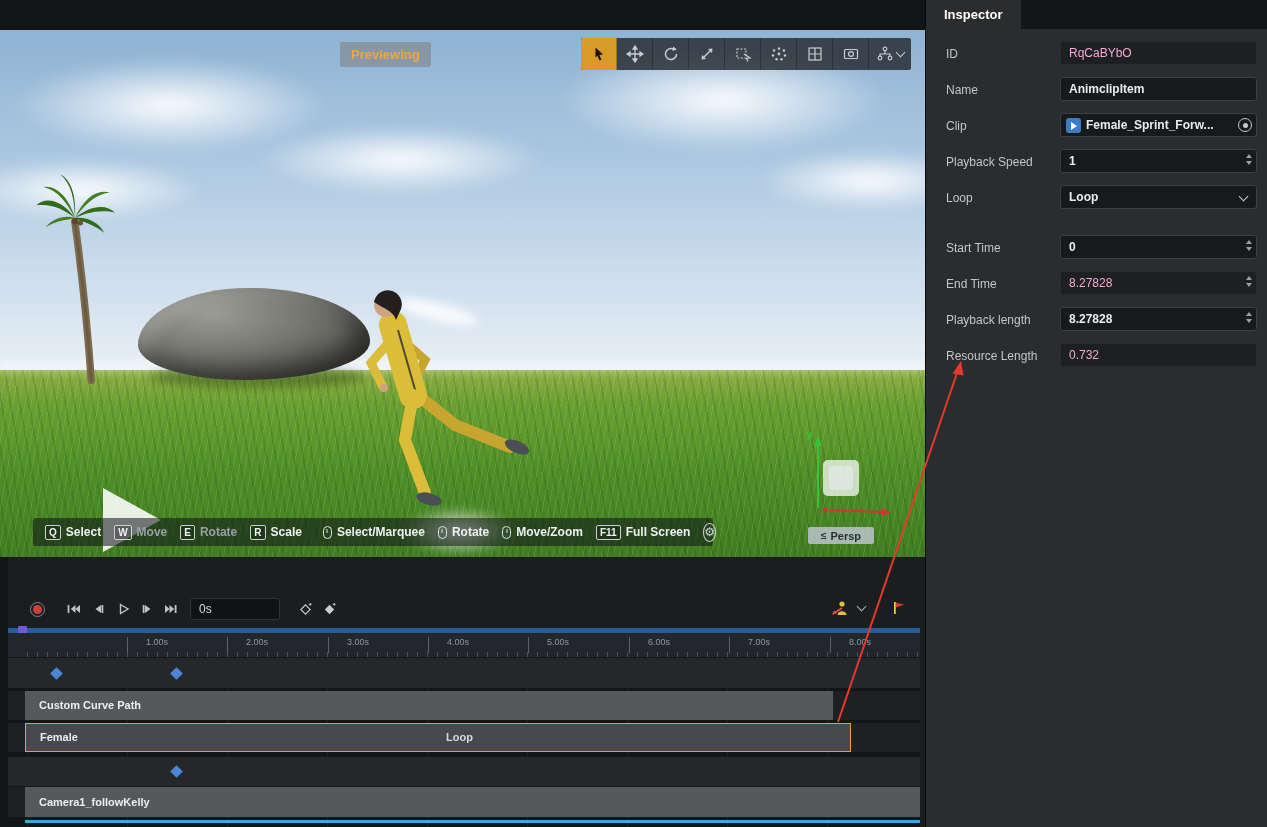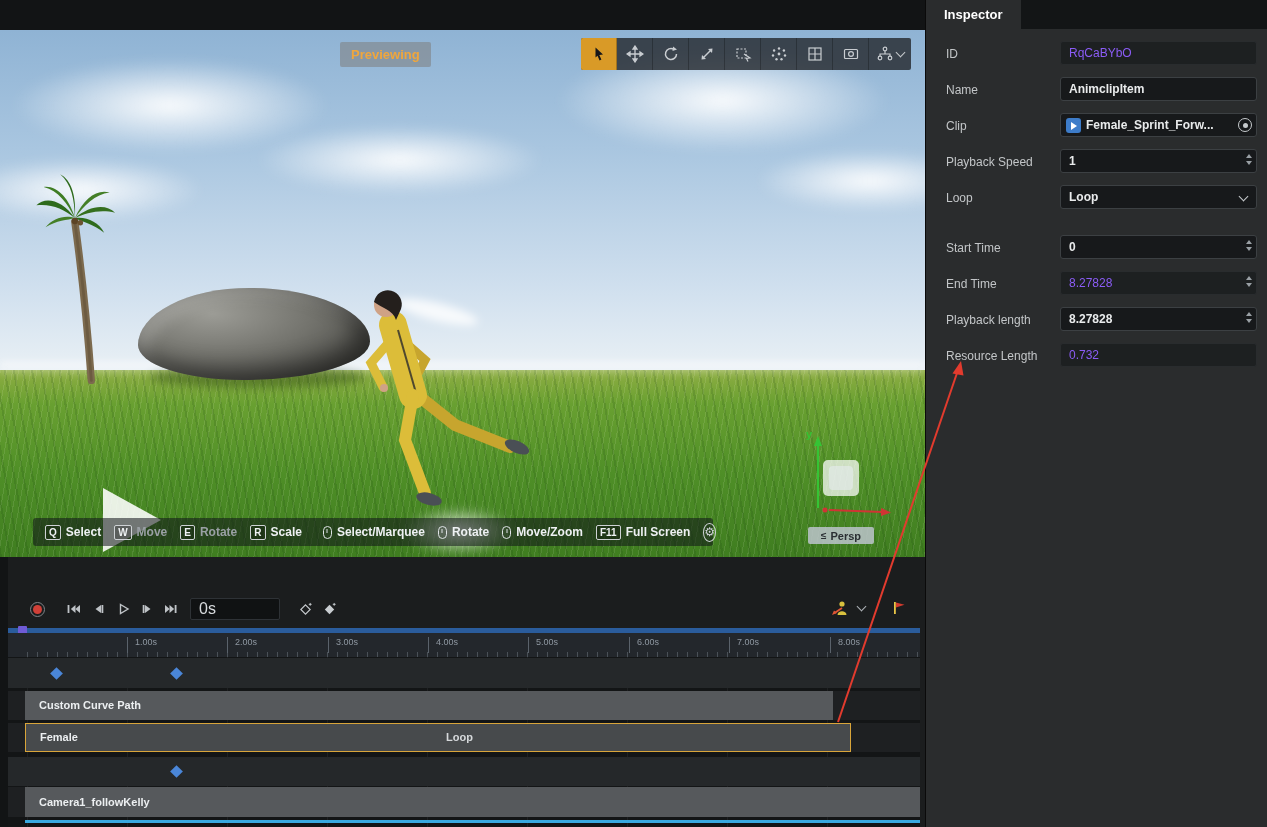--- a/index.html
+++ b/index.html
@@ -75,30 +75,30 @@
   .persp .picon{font-size:10px;font-weight:bold}
 
   
   .timeline{position:absolute;left:0;top:557px;width:925px;height:270px;background:#1b1d1e}
   .tl-leftstrip{position:absolute;left:0;top:0;width:8px;height:270px;background:#121415}
   .tl-controls{position:absolute;left:0;top:33px;right:0;height:38px}
   .tctl{position:absolute;top:10px;width:22px;height:18px;display:flex;align-items:center;justify-content:center;cursor:pointer}
   .rec{width:15px;height:15px;border:1px solid #7e8489;border-radius:50%;position:relative}
   .rec::after{content:'';position:absolute;left:50%;top:50%;width:9px;height:9px;margin:-4.5px;background:#d04038;border-radius:50%}
   .timefield{position:absolute;left:190px;top:8px;width:90px;height:22px;background:#101213;border:1px solid #2e3236;
-    border-radius:2px;color:#d8dbde;font-size:16px;line-height:20px;padding-left:8px;cursor:text}
+    border-radius:2px;color:#d8dbde;font-size:12px;line-height:20px;padding-left:8px;cursor:text}
   .tl-right{position:absolute;right:0;top:10px;display:flex;align-items:center;gap:8px;padding-right:18px}
   .tl-right .chev{border-color:#aeb3b8}
 
   .bluebar{position:absolute;left:8px;top:71px;width:912px;height:5px;background:#2a5c9c}
   .playmarker{position:absolute;left:18px;top:69px;width:9px;height:9px;background:#6f5bd6;border-radius:1px}
   .ruler{position:absolute;left:8px;top:76px;width:912px;height:24px;background:#23272c;cursor:pointer}
   .ruler .ticks{position:absolute;left:19px;right:0;bottom:0;height:5px;
     background:repeating-linear-gradient(to right,#4a5158 0 1px,transparent 1px 10px)}
-  .rlabel{position:absolute;top:4px;height:16px;border-left:1px solid #5a626b;padding-left:7px;
+  .rlabel{position:absolute;top:4px;height:16px;border-left:1px solid #5a626b;padding-left:18px;
     font-size:9px;color:#8f98a2;line-height:10px}
 
   .tracks{position:absolute;left:8px;top:100px;width:912px;height:170px;background:#131516}
   .tgrid{position:absolute;left:19px;top:0;bottom:0;right:0;
     background:repeating-linear-gradient(to right,rgba(255,255,255,.05) 0 1px,transparent 1px 100px)}
   .trow{position:absolute;left:0;width:912px}
   .kfrow{background:#25282a}
   .diamond{position:absolute;top:50%;width:9px;height:9px;margin-top:-4.5px;background:#4a86d8;
     transform:rotate(45deg);cursor:pointer}
   .clipbar{position:absolute;left:17px;top:0;height:100%;background:#56595c;color:#eceff1;
@@ -113,21 +113,21 @@
   .insp-tab{padding:0 18px;display:flex;align-items:center;background:#2a2c2d;color:#fff;
     font-size:13px;font-weight:bold;cursor:pointer}
   .irows{position:absolute;left:0;top:41px;right:0}
   .irow{position:relative;height:26px;margin:0 10px 10px 20px}
   .irow.gap{margin-top:24px}
   .ilabel{position:absolute;left:0;top:6px;font-size:12px;color:#c3c6c8}
   .ictl{position:absolute;left:114px;top:0;width:197px;height:24px;background:#17191b;
     border:1px solid #3c4043;border-radius:3px;cursor:pointer}
   .ictl.disabled{background:#1d2021;border-color:#292c2e;cursor:default}
   .ival{position:absolute;left:8px;top:4px;font-size:12px;font-weight:600;color:#e9ebec;white-space:nowrap}
-  .ictl.disabled .ival{color:#8b5cf6;font-weight:normal}
+  .ictl.disabled .ival{color:#f9a8d4;font-weight:normal}
   .ictl.withicon .ival{left:25px}
   .stepper{position:absolute;right:4px;top:4px;display:flex;flex-direction:column;gap:3px;cursor:pointer}
   .stepper i{display:block;width:0;height:0;border-left:3.5px solid transparent;border-right:3.5px solid transparent}
   .stepper .up{border-bottom:4px solid #9aa0a5}
   .stepper .down{border-top:4px solid #9aa0a5}
   .dd{position:absolute;right:9px;top:7px;width:7px;height:7px;border-right:1.6px solid #c6cacd;
     border-bottom:1.6px solid #c6cacd;transform:rotate(45deg)}
   .clipicon{position:absolute;left:5px;top:4px;width:15px;height:15px;border-radius:3px;background:#3d7cc9}
   .clipicon::after{content:'';position:absolute;left:5px;top:3.5px;width:0;height:0;
     border-top:4px solid transparent;border-bottom:4px solid transparent;border-left:6px solid #fff}

